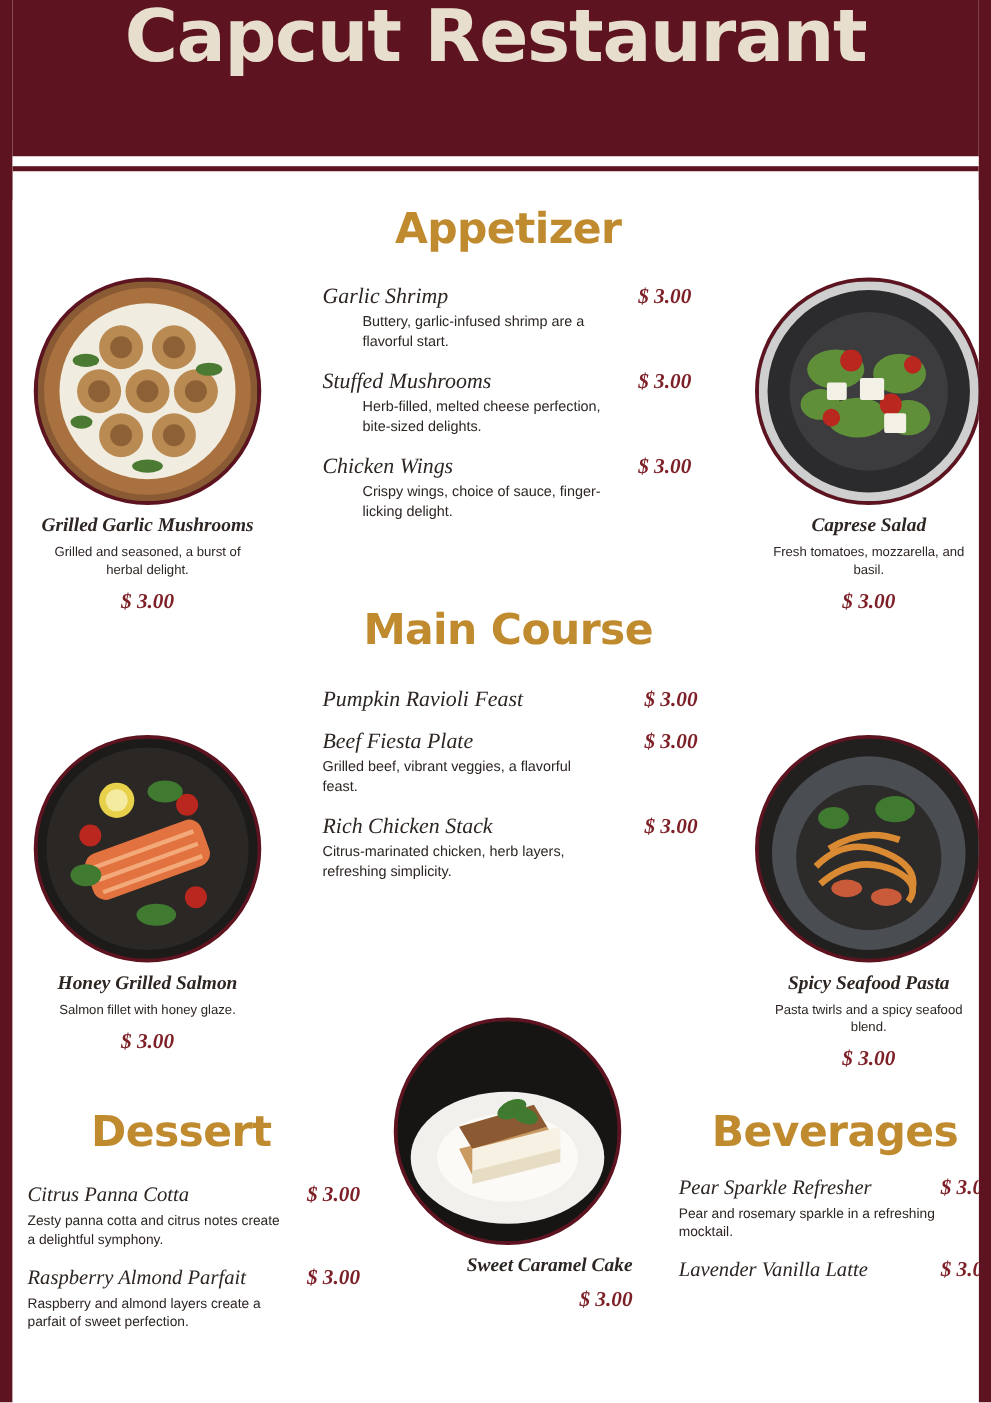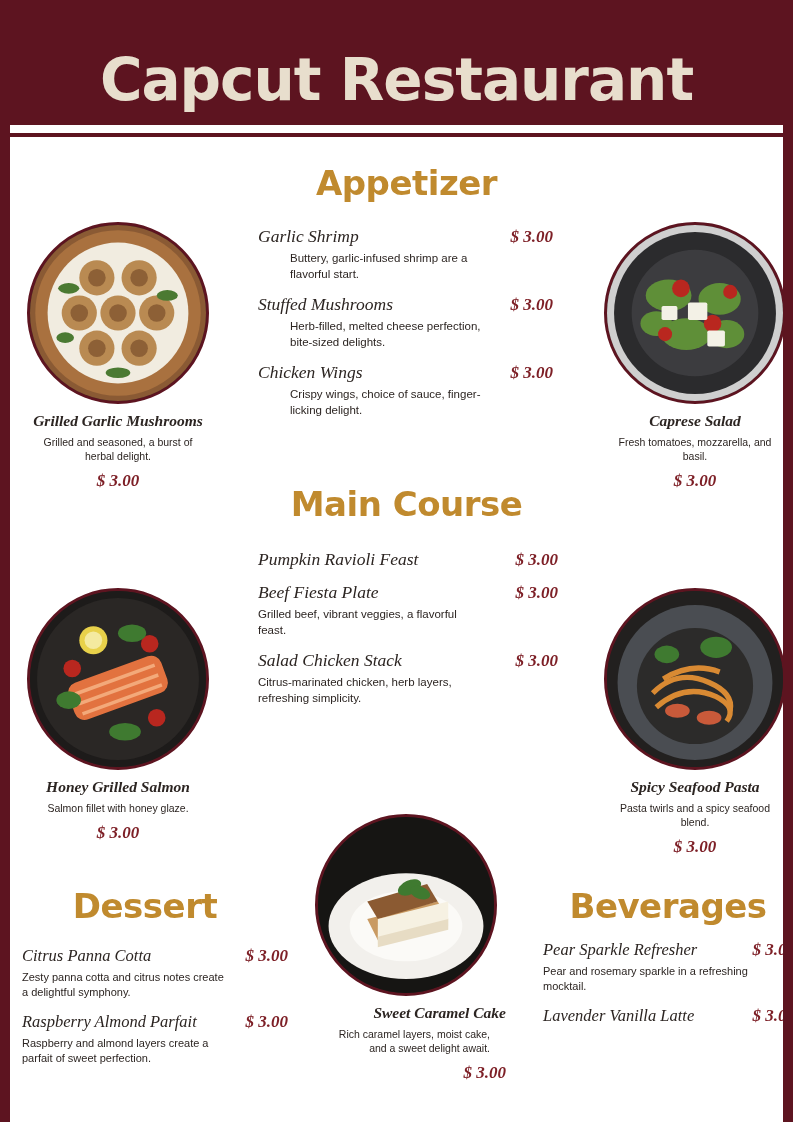--- a/index.html
+++ b/index.html
@@ -27,21 +27,21 @@
   }
   
   .header {
     position: absolute;
     left: -10px;
     top: 0;
     width: 793px;
     height: 160px;
     background: #5d1420;
     display: flex;
-    align-items: center;
+    align-items: flex-start;
     justify-content: center;
   }
   .header-title {
     font-family: "DejaVu Sans", sans-serif;
     font-weight: bold;
     font-size: 58px;
     letter-spacing: -1px;
     color: #e8decd;
     text-align: center;
     line-height: 1;
@@ -226,21 +226,21 @@
     </div>
     <div class="menu-item">
       <div class="mi-row">
         <span class="mi-name">Beef Fiesta Plate</span>
         <span class="mi-price">$ 3.00</span>
       </div>
       <div class="mi-desc">Grilled beef, vibrant veggies, a flavorful feast.</div>
     </div>
     <div class="menu-item">
       <div class="mi-row">
-        <span class="mi-name">Salad Chicken Stack</span>
+        <span class="mi-name">Rich Chicken Stack</span>
         <span class="mi-price">$ 3.00</span>
       </div>
       <div class="mi-desc">Citrus-marinated chicken, herb layers, refreshing simplicity.</div>
     </div>
   </div>
 
   <div class="menu-list" id="dessert-list">
     <div class="menu-item">
       <div class="mi-row">
         <span class="mi-name">Citrus Panna Cotta</span>
@@ -411,17 +411,16 @@
           <polygon points="34,62 74,52 74,66 34,76" fill="#f6f1e2"></polygon>
           <polygon points="34,72 74,62 74,68 34,78" fill="#e7dcc4"></polygon>
         </g>
         <g fill="#3f7a30">
           <ellipse cx="52" cy="40" rx="7" ry="4" transform="rotate(-25 52 40)"></ellipse>
           <ellipse cx="58" cy="43" rx="6" ry="3.5" transform="rotate(20 58 43)"></ellipse>
         </g>
       </svg>
     </div>
     <div class="pc-name">Sweet Caramel Cake</div>
-    <div class="pc-desc">Rich caramel layers, moist cake, and a sweet delight await.</div>
     <div class="pc-price">$ 3.00</div>
   </div>
 
 </div>
 
 </body></html>

